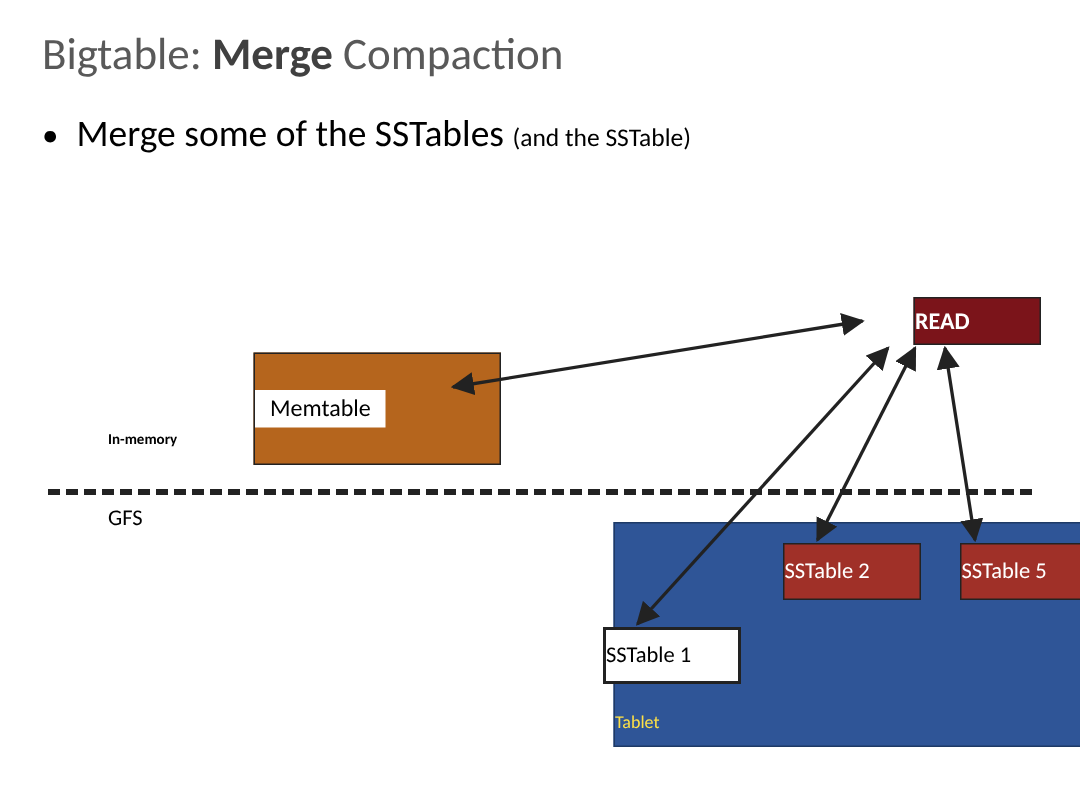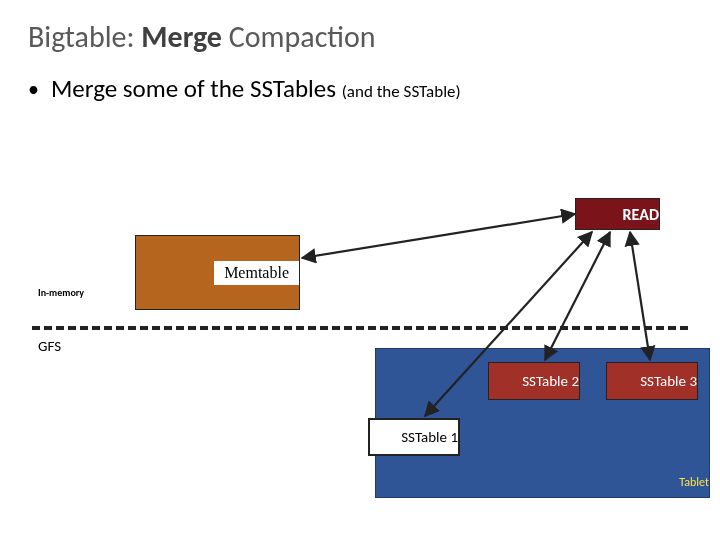--- a/index.html
+++ b/index.html
@@ -30,32 +30,32 @@
   .bullet-row .dot {
     font-size: 22px; margin-right: 12px;
   }
   .bullet-text .small {
     font-size: 17px;
   }
 
   
   .box {
     position: absolute;
-    display: flex; align-items: center; justify-content: flex-end;
+    display: flex; align-items: center; justify-content: flex-start;
     text-align: center;
     font-size: 17px;
+    margin-left: 34px;
   }
 
   .memtable {
     left: 135px; top: 235px;
     width: 165px; height: 75px;
     background: #b5651d;
     border: 1px solid #222;
     color: #fff;
-    font-family: Liberation Serif, serif;
   }
   .memtable .lbl {
     background: #fff; color: #000;
     padding: 3px 10px;
     font-size: 16px;
   }
 
   .read {
     left: 575px; top: 198px;
     width: 85px; height: 32px;
@@ -169,21 +169,21 @@
     <span>Tablet</span>
   </div>
 
   <div class="box sst sst1">
     <span>SSTable 1</span>
   </div>
   <div class="box sst sst2">
     <span>SSTable 2</span>
   </div>
   <div class="box sst sst3">
-    <span>SSTable 3</span>
+    <span>SSTable 5</span>
   </div>
 
   <svg class="arrows">
     <defs>
       <marker id="ah" viewBox="0 0 10 10" refX="9" refY="5" markerWidth="7" markerHeight="7" orient="auto-start-reverse">
         <path d="M 0 0 L 10 5 L 0 10 z" fill="#222"></path>
       </marker>
     </defs>
 
     <line x1="575" y1="214" x2="302" y2="258" stroke="#222" stroke-width="2.2" marker-start="url(#ah)" marker-end="url(#ah)"></line>

